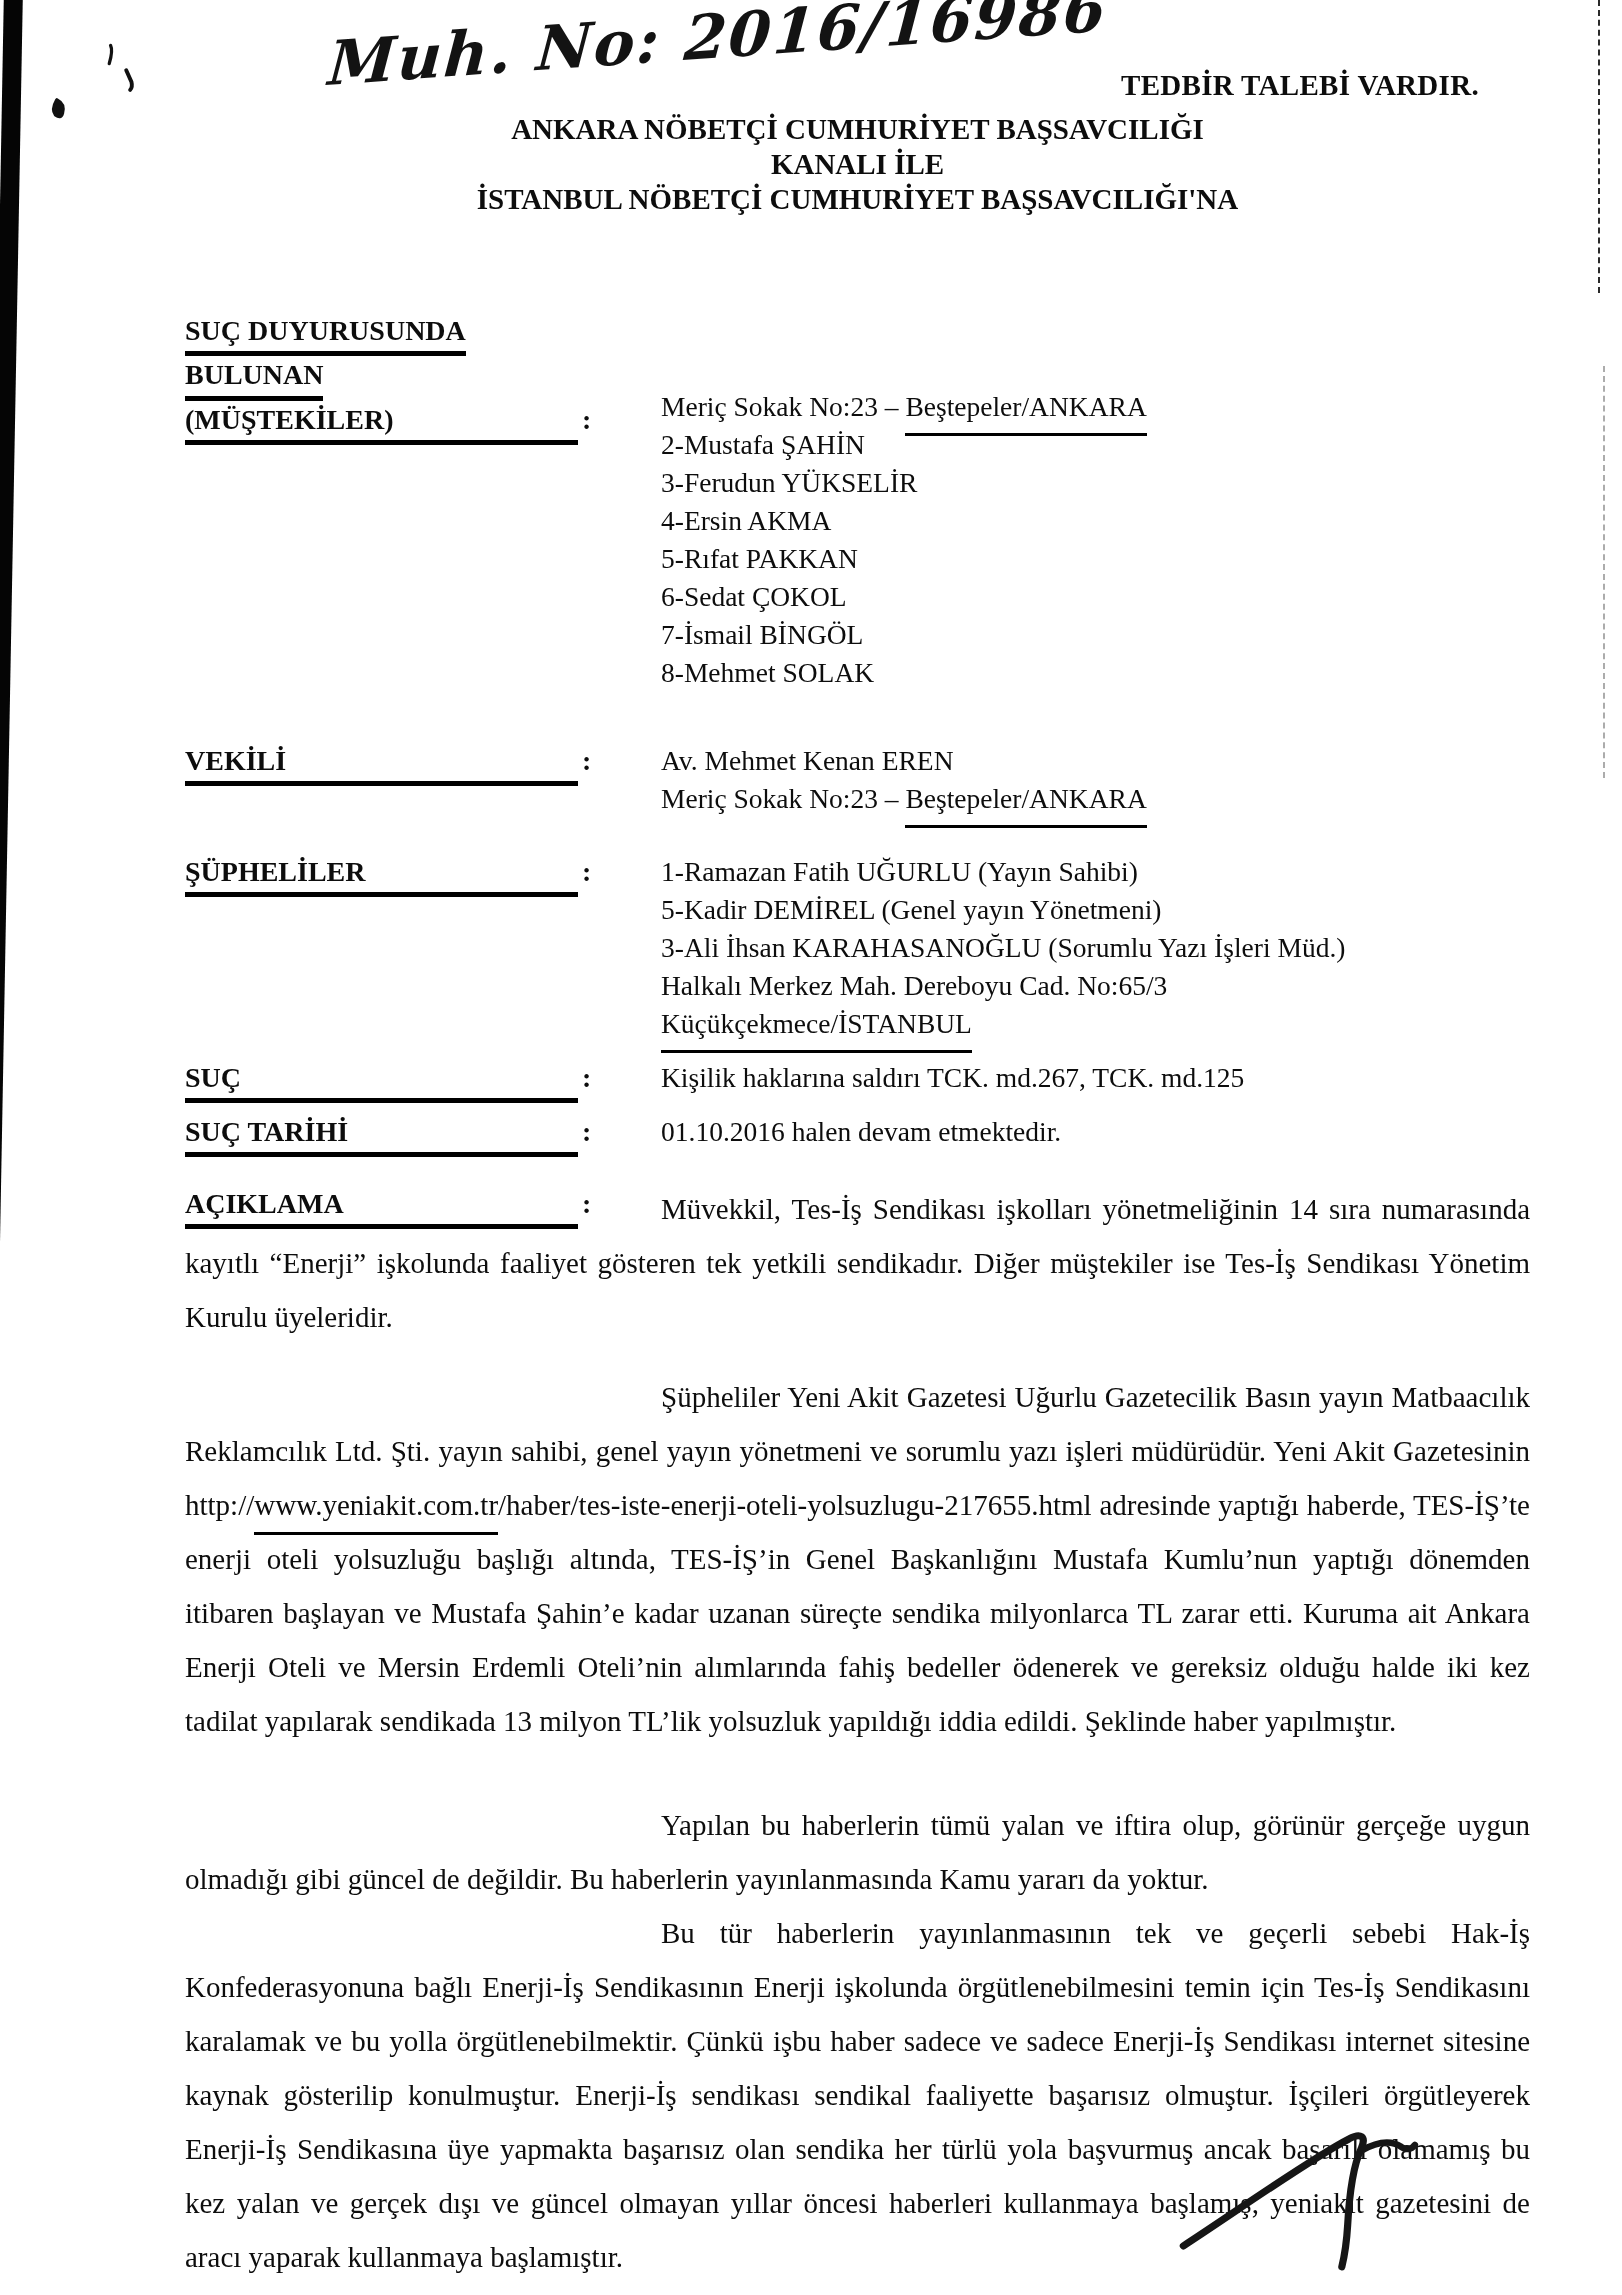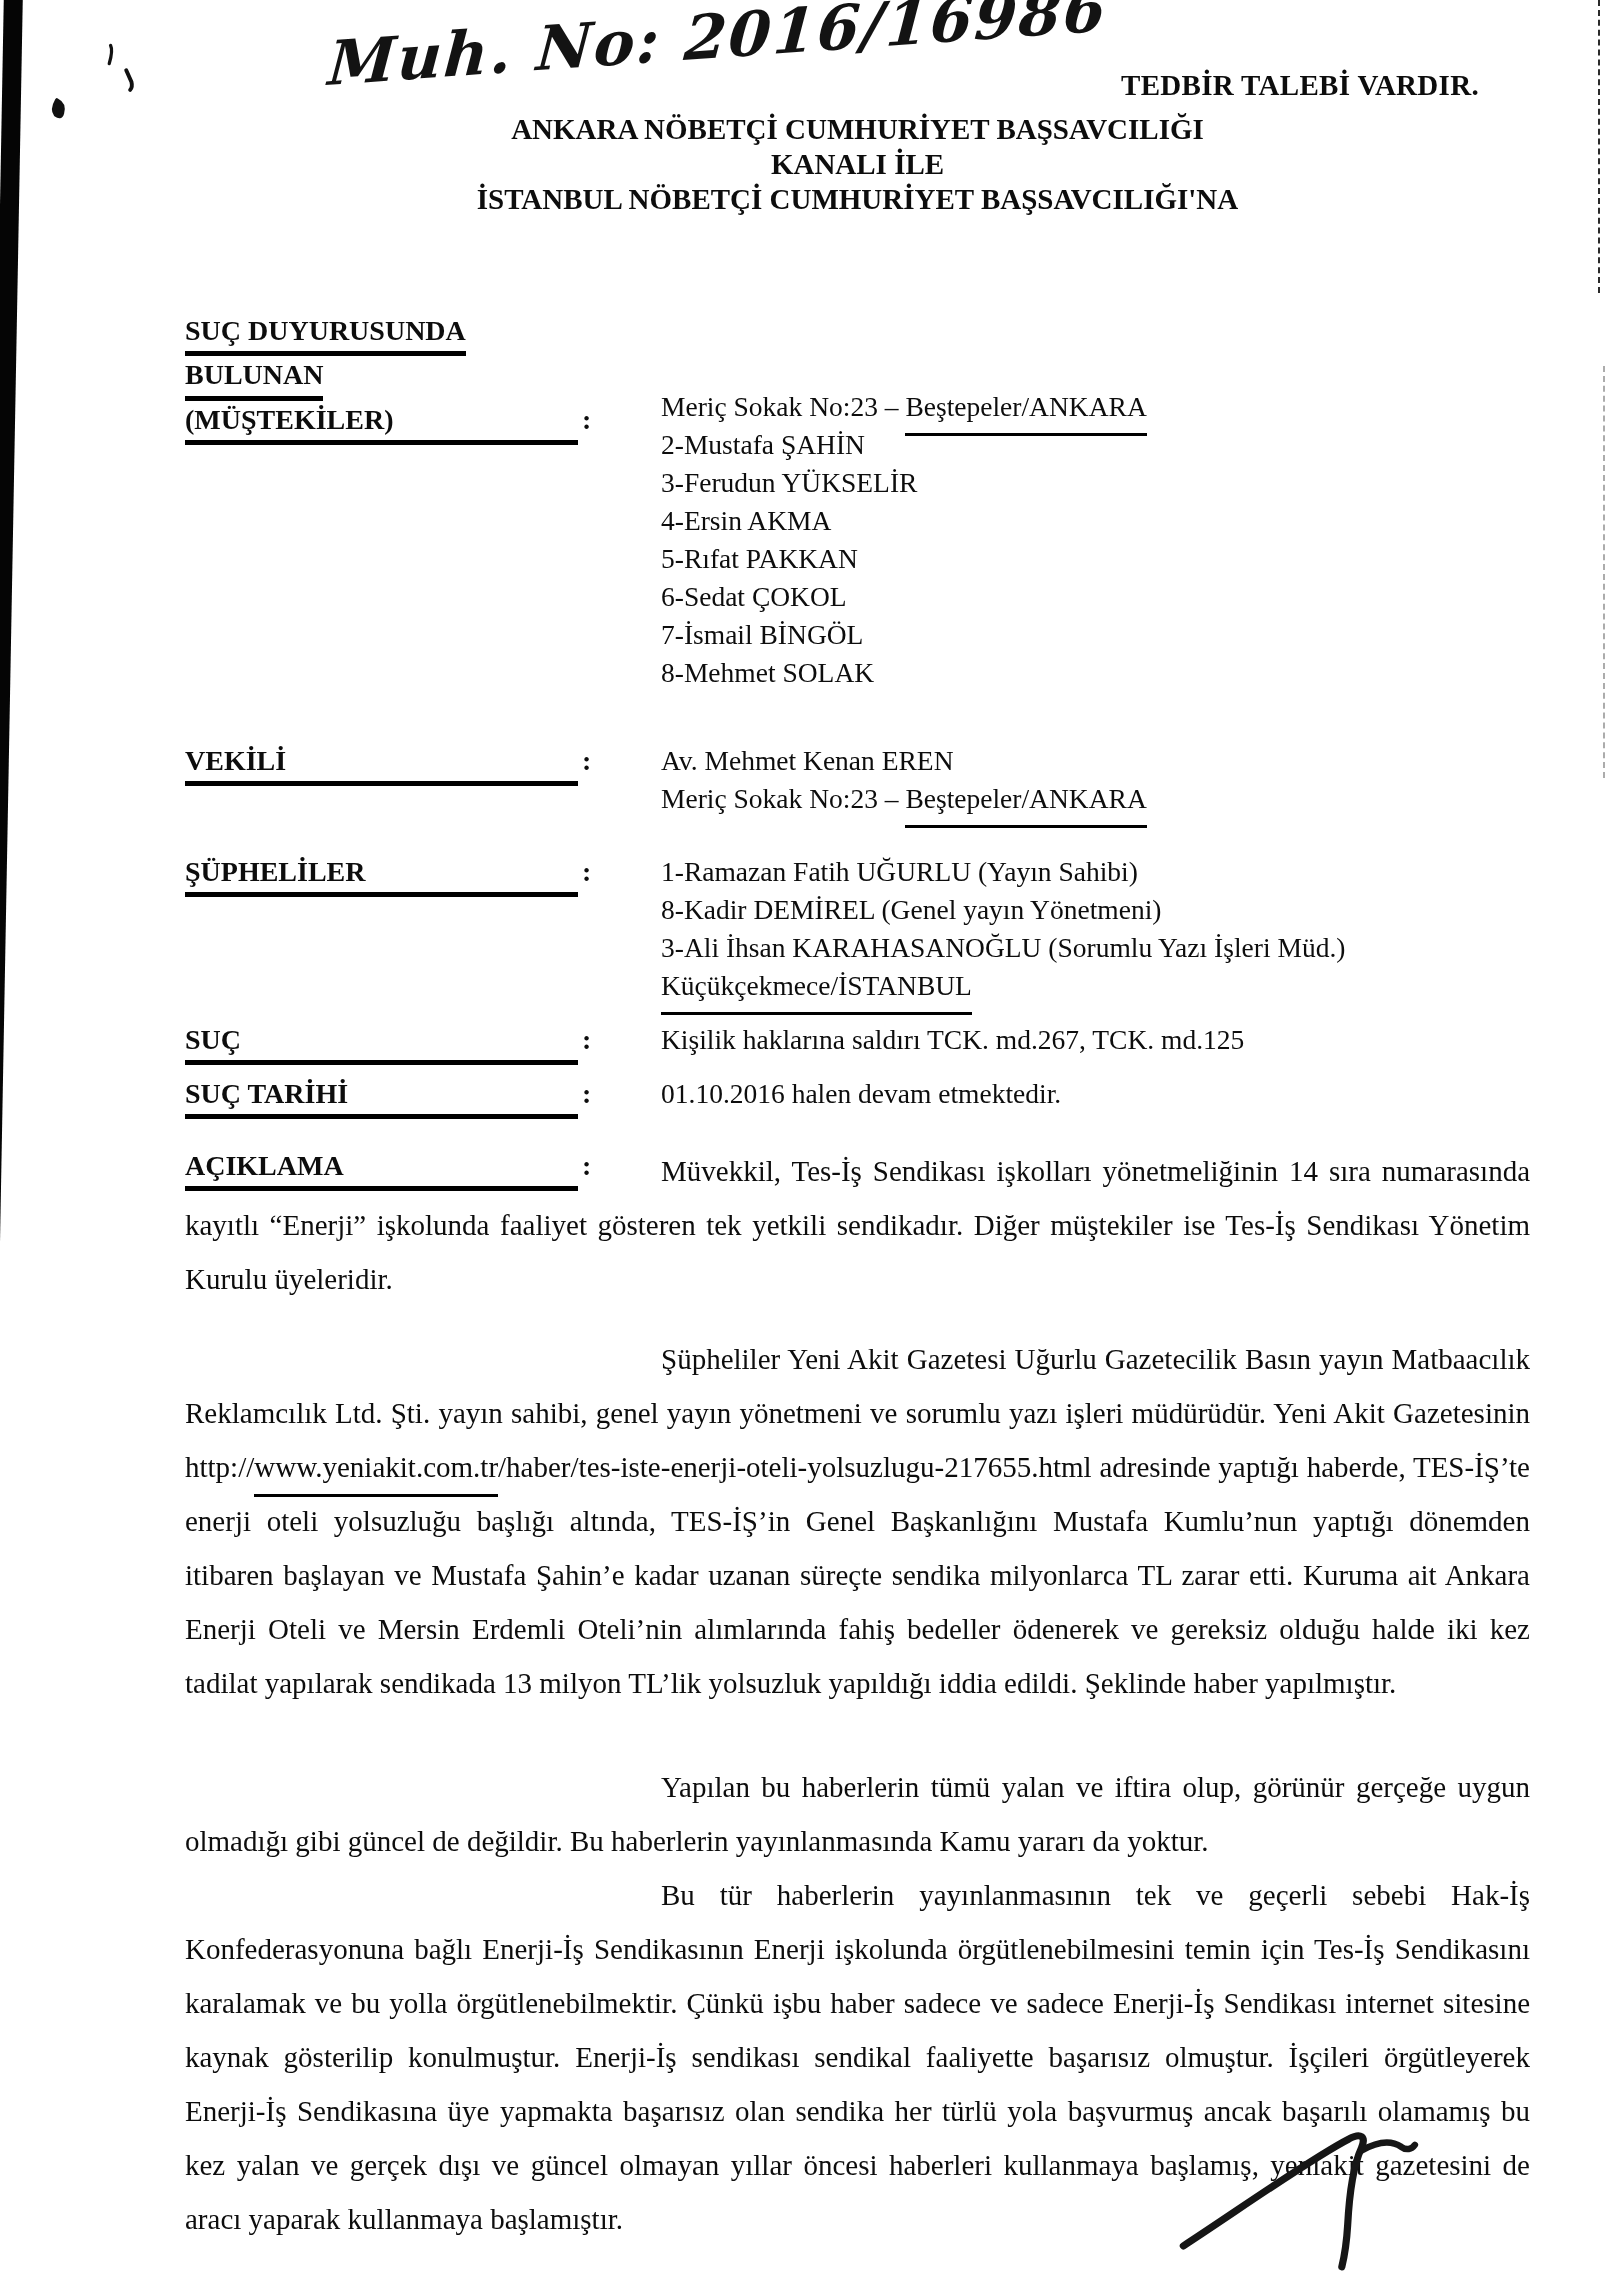--- a/index.html
+++ b/index.html
@@ -112,22 +112,23 @@
       <div class="valcol">
         <div class="doc-line">Av. Mehmet Kenan EREN</div>
         <div class="doc-line"><span>Meriç Sokak No:23 – </span><span class="u">Beştepeler/ANKARA</span></div>
       </div>
     </div>
 
     <div class="row sec-supheliler">
       <div class="lblcol"><span class="lbl-underlined">ŞÜPHELİLER</span><span class="colon">:</span></div>
       <div class="valcol">
         <div class="doc-line">1-Ramazan Fatih UĞURLU (Yayın Sahibi)</div>
-        <div class="doc-line">8-Kadir DEMİREL (Genel yayın Yönetmeni)</div>
+        <div class="doc-line">5-Kadir DEMİREL (Genel yayın Yönetmeni)</div>
         <div class="doc-line">3-Ali İhsan KARAHASANOĞLU (Sorumlu Yazı İşleri Müd.)</div>
+        <div class="doc-line">Halkalı Merkez Mah. Dereboyu Cad. No:65/3</div>
         <div class="doc-line"><span class="u">Küçükçekmece/İSTANBUL</span></div>
       </div>
     </div>
 
     <div class="row sec-suc row-h1">
       <div class="lblcol"><span class="lbl-underlined">SUÇ</span><span class="colon">:</span></div>
       <div class="valcol">
           <div class="doc-line">Kişilik haklarına saldırı TCK. md.267, TCK. md.125</div>
         </div>
     </div>

